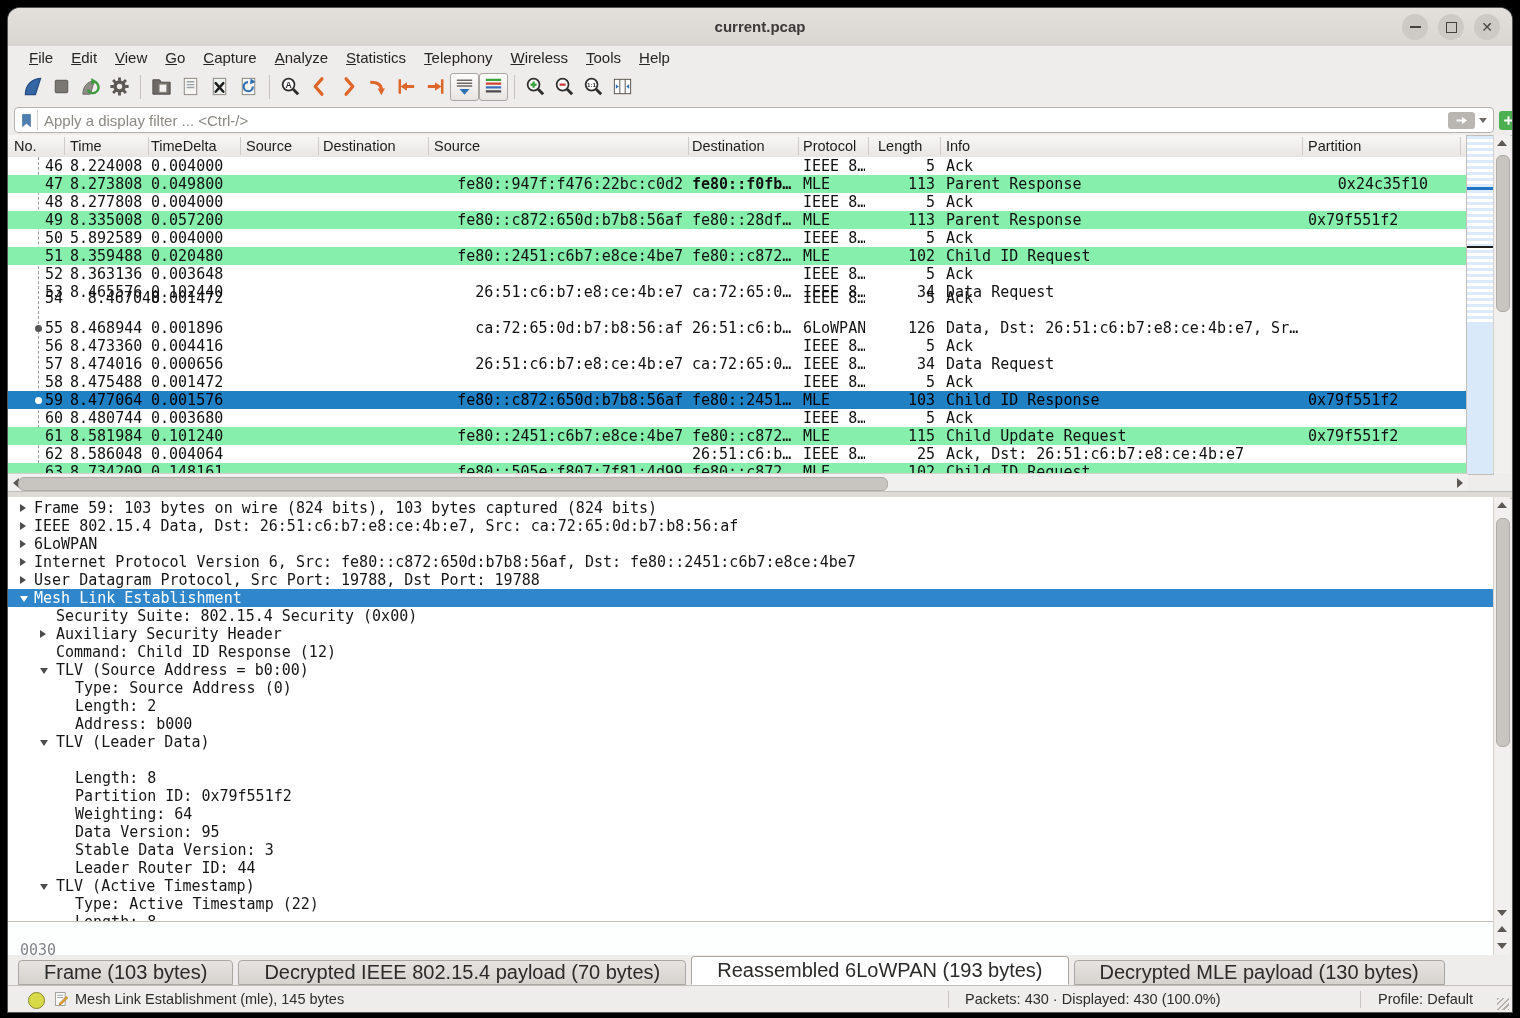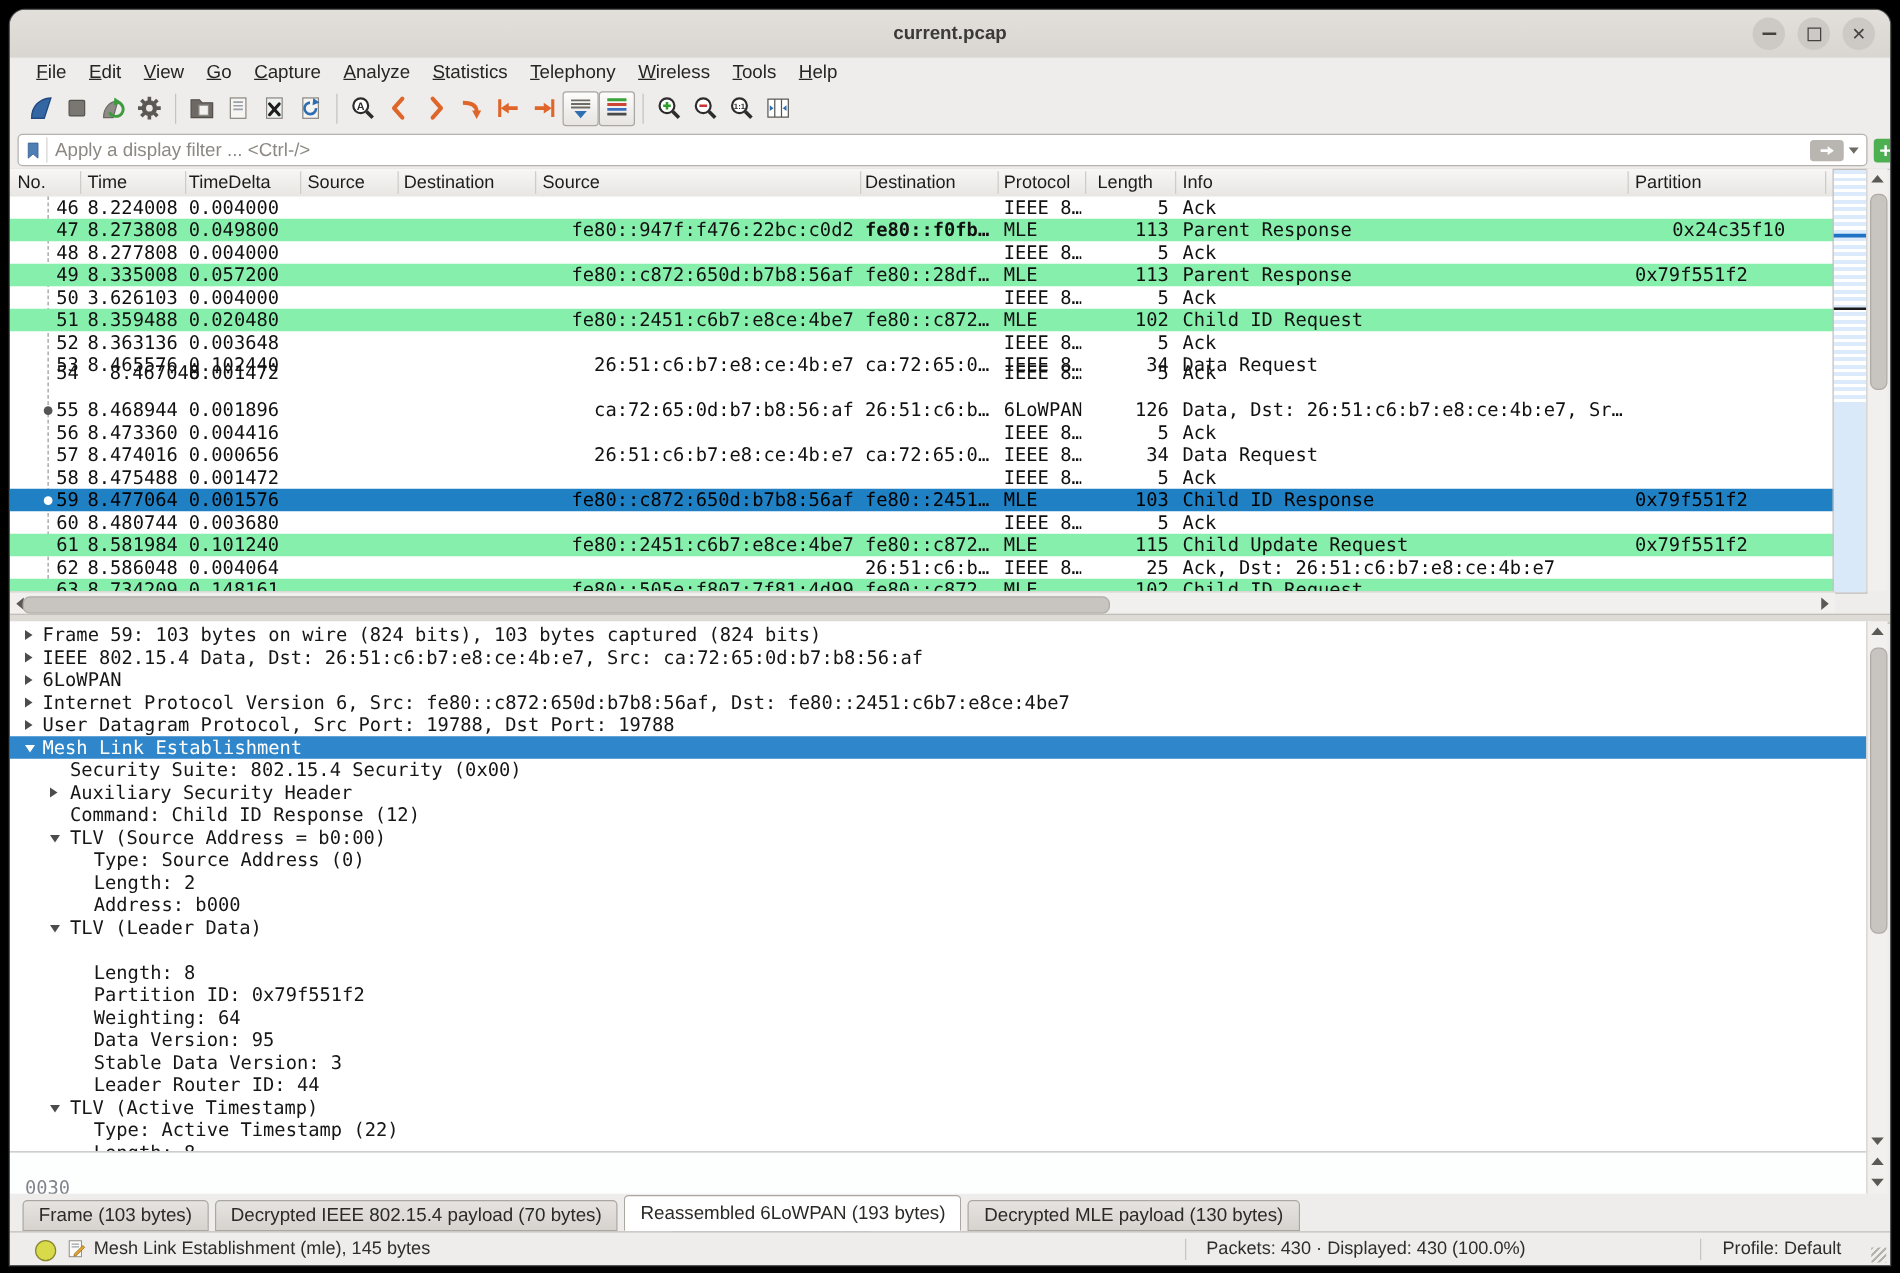--- a/index.html
+++ b/index.html
@@ -95,21 +95,21 @@
   
   .hexpane{position:absolute;left:0;top:913px;width:1488px;height:34px;background:#fdfefe;
            border-top:1px solid #c2bfbb;font-family:"DejaVu Sans Mono",monospace;font-size:15px;}
   .hexrow{position:absolute;left:0;top:3px;height:17px;line-height:17px;white-space:pre;}
   .hexoff{position:absolute;left:12px;color:#82858c;}
   .hexbytes{position:absolute;left:66px;background:#2080c4;color:#fff;padding:0 2px;}
   .hexascii{position:absolute;left:530px;background:#2080c4;color:#fff;padding:0 2px;}
   
   .tabbar{position:absolute;left:0;top:947px;width:100%;height:30px;background:#efedeb;
           display:flex;align-items:flex-end;padding-left:10px;gap:5px;}
-  .tab{height:23px;line-height:23px;padding:0 12px;font-size:15px;color:#2b2a28;
+  .tab{height:23px;line-height:23px;padding:0 25px;font-size:20px;color:#2b2a28;
        background:linear-gradient(#e6e3e0,#d6d3cf);border:1px solid #aaa7a2;
        border-radius:4px 4px 0 0;white-space:nowrap;}
   .tab.active{background:#fff;height:27px;line-height:27px;border-bottom:1px solid #fff;}
   
   .statusbar{position:absolute;left:0;top:977px;width:100%;height:27px;background:#efedeb;
              border-top:1px solid #c2bfbb;font-size:14.5px;color:#2e2d2b;}
   .expert{position:absolute;left:20px;top:6px;width:15px;height:15px;border-radius:50%;
           background:#d8da4a;border:1px solid #88862c;}
   .commenticon{position:absolute;left:44px;top:4px;width:18px;height:18px;}
   .commenticon svg{width:18px;height:18px;}
@@ -404,21 +404,21 @@
         <span class="pcell" style="left: 143px; width: 90px; text-align: left;">0.057200</span>
         <span class="pcell" style="left: 420px; width: 255px; text-align: right;">fe80::c872:650d:b7b8:56af</span>
         <span class="pcell" style="left: 684px; width: 102px; text-align: left;">fe80::28df…</span>
         <span class="pcell" style="left: 795px; width: 62px; text-align: left;">MLE</span>
         <span class="pcell" style="left: 862px; width: 65px; text-align: right;">113</span>
         <span class="pcell" style="left: 938px; width: 352px; text-align: left;">Parent Response</span>
         <span class="pcell" style="left: 1300px; width: 150px; text-align: left;">0x79f551f2</span>
       </div>
       <div class="prow" style="top: 72px;">
         <span class="pcell" style="left: 0px; width: 55px; text-align: right;">50</span>
-        <span class="pcell" style="left: 62px; width: 90px; text-align: left;">3.626103</span>
+        <span class="pcell" style="left: 62px; width: 90px; text-align: left;">5.892589</span>
         <span class="pcell" style="left: 143px; width: 90px; text-align: left;">0.004000</span>
         <span class="pcell" style="left: 420px; width: 255px; text-align: right;"></span>
         <span class="pcell" style="left: 684px; width: 102px; text-align: left;"></span>
         <span class="pcell" style="left: 795px; width: 62px; text-align: left;">IEEE 8…</span>
         <span class="pcell" style="left: 862px; width: 65px; text-align: right;">5</span>
         <span class="pcell" style="left: 938px; width: 352px; text-align: left;">Ack</span>
         <span class="pcell" style="left: 1300px; width: 150px; text-align: left;"></span>
       </div>
       <div class="prow hl" style="top: 90px;">
         <span class="pcell" style="left: 0px; width: 55px; text-align: right;">51</span>

